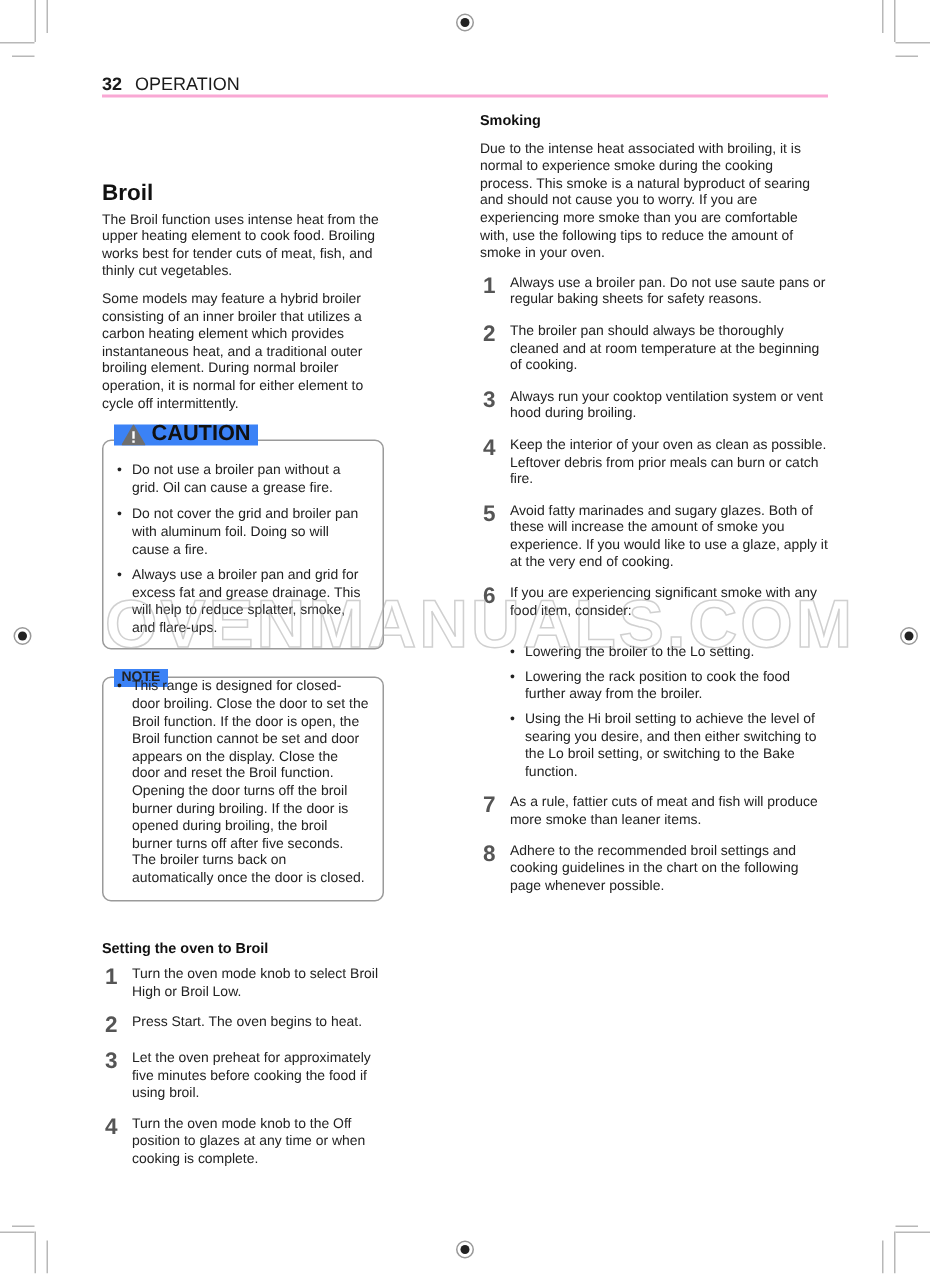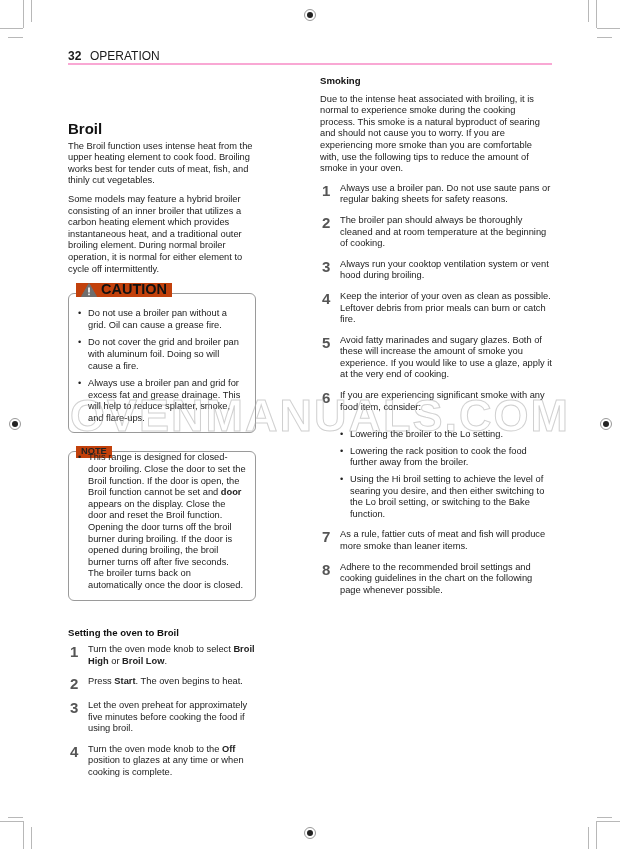--- a/index.html
+++ b/index.html
@@ -16,38 +16,38 @@
 
   .col { position: absolute; font-size: 9.3px; line-height: 11.6px; color: #222; }
   .col.left { left: 68px; top: 75px; width: 188px; margin-top: 48px; }
   .col.right { left: 320px; top: 75px; width: 232px; }
 
   h1.sec-title { font-size: 15px; font-weight: bold; margin-bottom: 6px; color: #111; }
   h2.sub-title { font-size: 9.6px; font-weight: bold; margin-bottom: 7px; color: #111; }
   p.body { margin-bottom: 7px; }
 
   .box { position: relative; border: 1px solid #9a9a9a; border-radius: 6px; padding: 14px 9px 8px 9px; margin-top: 14px; }
-  .box-label { position: absolute; left: 7px; top: -10px; background: #c2410c; padding: 0 5px; display: flex; align-items: center; }
+  .box-label { position: absolute; left: 7px; top: -10px; background: #3b82f6; padding: 0 5px; display: flex; align-items: center; }
   .caution-label { font-size: 14.5px; font-weight: bold; color: #111; top: -11px; }
   .note-label { font-size: 9.3px; font-weight: bold; top: -6px; }
   .warn-icon { width: 16px; height: 14px; margin-right: 4px; }
   .bullets { list-style: none; }
   .bullets li { position: relative; padding-left: 10px; margin-bottom: 6px; }
   .bullets li:last-child { margin-bottom: 0; }
   .bullets li::before { content: "•"; position: absolute; left: 0; top: 0; }
 
   .steps { list-style: none; }
   .steps li { position: relative; padding-left: 20px; margin-bottom: 9px; }
   .steps .num { position: absolute; left: 2px; top: 0; font-size: 15px; font-weight: bold; color: #555; line-height: 15px; }
   .sub-bullets { list-style: none; margin-top: 16px; }
   .sub-bullets li { position: relative; padding-left: 10px; margin-bottom: 5px; }
   .sub-bullets li::before { content: "•"; position: absolute; left: 0; top: 0; }
 
   .watermark { position: absolute; left: 60px; top: 390px; width: 520px; text-align: center; font-size: 45px; font-weight: bold; letter-spacing: 2px; color: transparent; -webkit-text-stroke: 1px rgba(170,170,170,0.55); pointer-events: none; }
-  b { font-weight: bold; }
+  b { font-weight: normal; }
 </style>
 </head>
 <body>
 
 <div class="crop" style="left:23px;top:0;width:1px;height:28px;"></div>
 <div class="crop" style="left:31px;top:0;width:1px;height:22px;"></div>
 <div class="crop" style="left:0;top:28px;width:23px;height:1px;"></div>
 <div class="crop" style="left:8px;top:37px;width:15px;height:1px;"></div>
 <div class="crop" style="left:596px;top:0;width:1px;height:28px;"></div>
 <div class="crop" style="left:588px;top:0;width:1px;height:22px;"></div>

